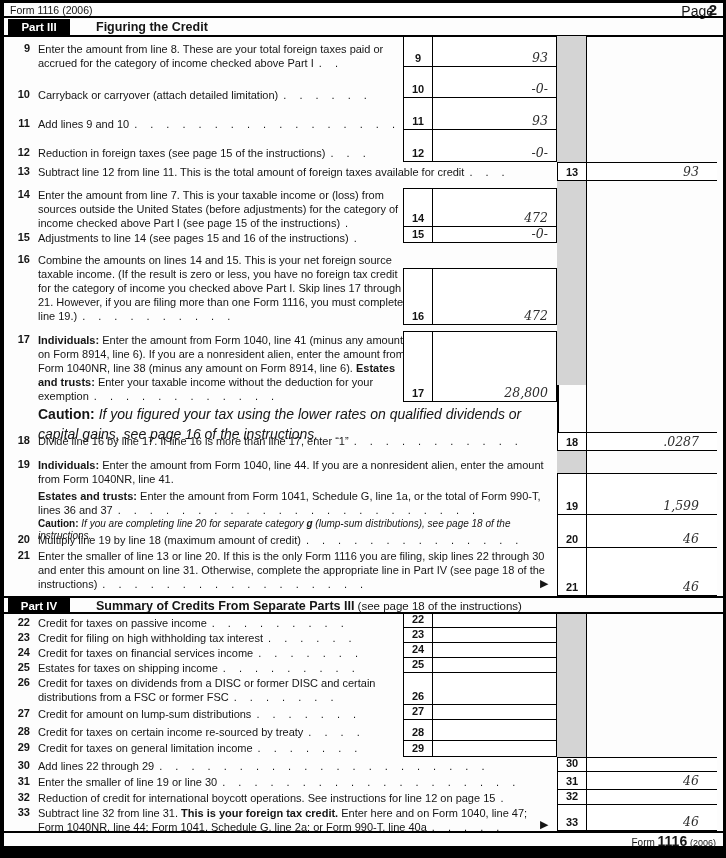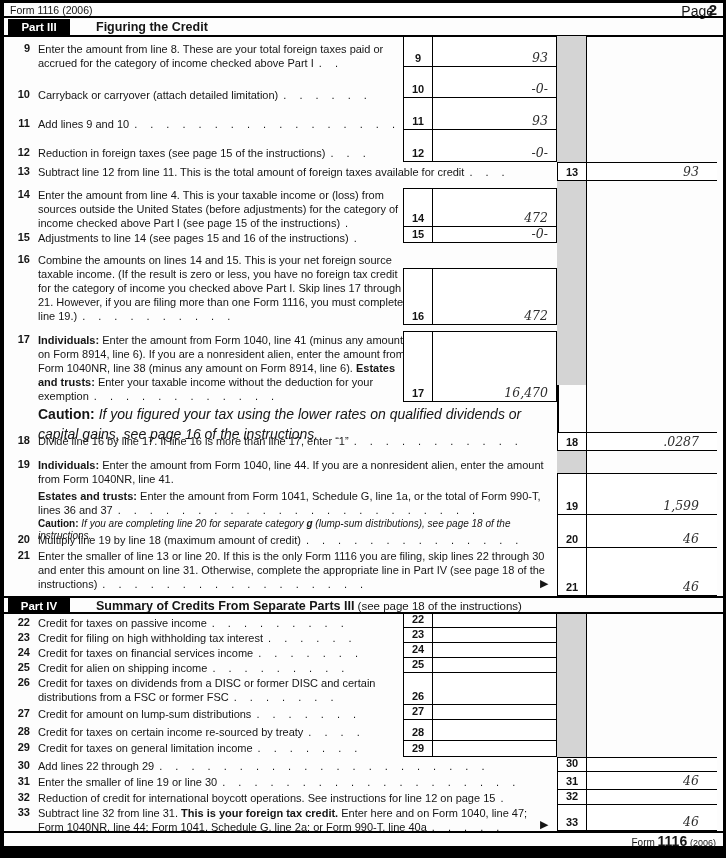--- a/index.html
+++ b/index.html
@@ -87,21 +87,21 @@
   <div class="rownum" style="top:117px">11</div>
   <div class="rowtext" style="top:117px;width:368px"><span>Add lines 9 and 10</span><span class="dots">. . . . . . . . . . . . . . . . .</span></div>
 
   <div class="rownum" style="top:146px">12</div>
   <div class="rowtext" style="top:146px;width:368px"><span>Reduction in foreign taxes (see page 15 of the instructions)</span><span class="dots">. . .</span></div>
 
   <div class="rownum" style="top:165px">13</div>
   <div class="rowtext" style="top:165px;width:510px"><span>Subtract line 12 from line 11. This is the total amount of foreign taxes available for credit</span><span class="dots">. . .</span></div>
 
   <div class="rownum" style="top:188px">14</div>
-  <div class="rowtext" style="top:188px;width:368px"><span>Enter the amount from line 4. This is your taxable income or (loss) from sources outside the United States (before adjustments) for the category of income checked above Part I (see page 15 of the instructions)</span><span class="dots">.</span></div>
+  <div class="rowtext" style="top:188px;width:368px"><span>Enter the amount from line 7. This is your taxable income or (loss) from sources outside the United States (before adjustments) for the category of income checked above Part I (see page 15 of the instructions)</span><span class="dots">.</span></div>
 
   <div class="rownum" style="top:231px">15</div>
   <div class="rowtext" style="top:231px;width:368px"><span>Adjustments to line 14 (see pages 15 and 16 of the instructions)</span><span class="dots">.</span></div>
 
   <div class="rownum" style="top:253px">16</div>
   <div class="rowtext" style="top:253px;width:368px"><span>Combine the amounts on lines 14 and 15. This is your net foreign source taxable income. (If the result is zero or less, you have no foreign tax credit for the category of income you checked above Part I. Skip lines 17 through 21. However, if you are filing more than one Form 1116, you must complete line 19.)</span><span class="dots">. . . . . . . . . .</span></div>
 
   <div class="rownum" style="top:333px">17</div>
   <div class="rowtext" style="top:333px;width:372px"><span class="b">Individuals: </span><span>Enter the amount from Form 1040, line 41 (minus any amount on Form 8914, line 6). If you are a nonresident alien, enter the amount from Form 1040NR, line 38 (minus any amount on Form 8914, line 6). </span><span class="b">Estates and trusts: </span><span>Enter your taxable income without the deduction for your exemption</span><span class="dots">. . . . . . . . . . . .</span></div>
 
@@ -145,21 +145,21 @@
   <div class="cell midcell" style="top:227px;height:16px">
     <span class="cnum">15</span>
     <span class="cval">-0-</span>
   </div>
   <div class="cell midcell ct" style="top:268px;height:57px">
     <span class="cnum">16</span>
     <span class="cval">472</span>
   </div>
   <div class="cell midcell ct" style="top:331px;height:71px">
     <span class="cnum">17</span>
-    <span class="cval">16,470</span>
+    <span class="cval">28,800</span>
   </div>
 
   <div class="cell rcell ct" style="top:162px;height:19px">
     <span class="cnum">13</span>
     <span class="cval">93</span>
   </div>
   <div class="cell rcell ct" style="top:432px;height:19px">
     <span class="cnum">18</span>
     <span class="cval">.0287</span>
   </div>
@@ -183,21 +183,21 @@
   </div>
   <div class="hline" style="top:612px"></div>
 
   <div class="rownum" style="top:616px">22</div>
   <div class="rowtext" style="top:616px;width:368px"><span>Credit for taxes on passive income</span><span class="dots">. . . . . . . . .</span></div>
   <div class="rownum" style="top:631px">23</div>
   <div class="rowtext" style="top:631px;width:368px"><span>Credit for filing on high withholding tax interest</span><span class="dots">. . . . . .</span></div>
   <div class="rownum" style="top:646px">24</div>
   <div class="rowtext" style="top:646px;width:368px"><span>Credit for taxes on financial services income</span><span class="dots">. . . . . . .</span></div>
   <div class="rownum" style="top:661px">25</div>
-  <div class="rowtext" style="top:661px;width:368px"><span>Credit for alien on shipping income</span><span class="dots">. . . . . . . . .</span></div>
+  <div class="rowtext" style="top:661px;width:368px"><span>Estates for taxes on shipping income</span><span class="dots">. . . . . . . . .</span></div>
   <div class="rownum" style="top:676px">26</div>
   <div class="rowtext" style="top:676px;width:368px"><span>Credit for taxes on dividends from a DISC or former DISC and certain distributions from a FSC or former FSC</span><span class="dots">. . . . . . .</span></div>
   <div class="rownum" style="top:707px">27</div>
   <div class="rowtext" style="top:707px;width:368px"><span>Credit for amount on lump-sum distributions</span><span class="dots">. . . . . . .</span></div>
   <div class="rownum" style="top:725px">28</div>
   <div class="rowtext" style="top:725px;width:368px"><span>Credit for taxes on certain income re-sourced by treaty</span><span class="dots">. . . .</span></div>
   <div class="rownum" style="top:741px">29</div>
   <div class="rowtext" style="top:741px;width:368px"><span>Credit for taxes on general limitation income</span><span class="dots">. . . . . . .</span></div>
   <div class="rownum" style="top:759px">30</div>
   <div class="rowtext" style="top:759px;width:510px"><span>Add lines 22 through 29</span><span class="dots">. . . . . . . . . . . . . . . . . . . . .</span></div>

